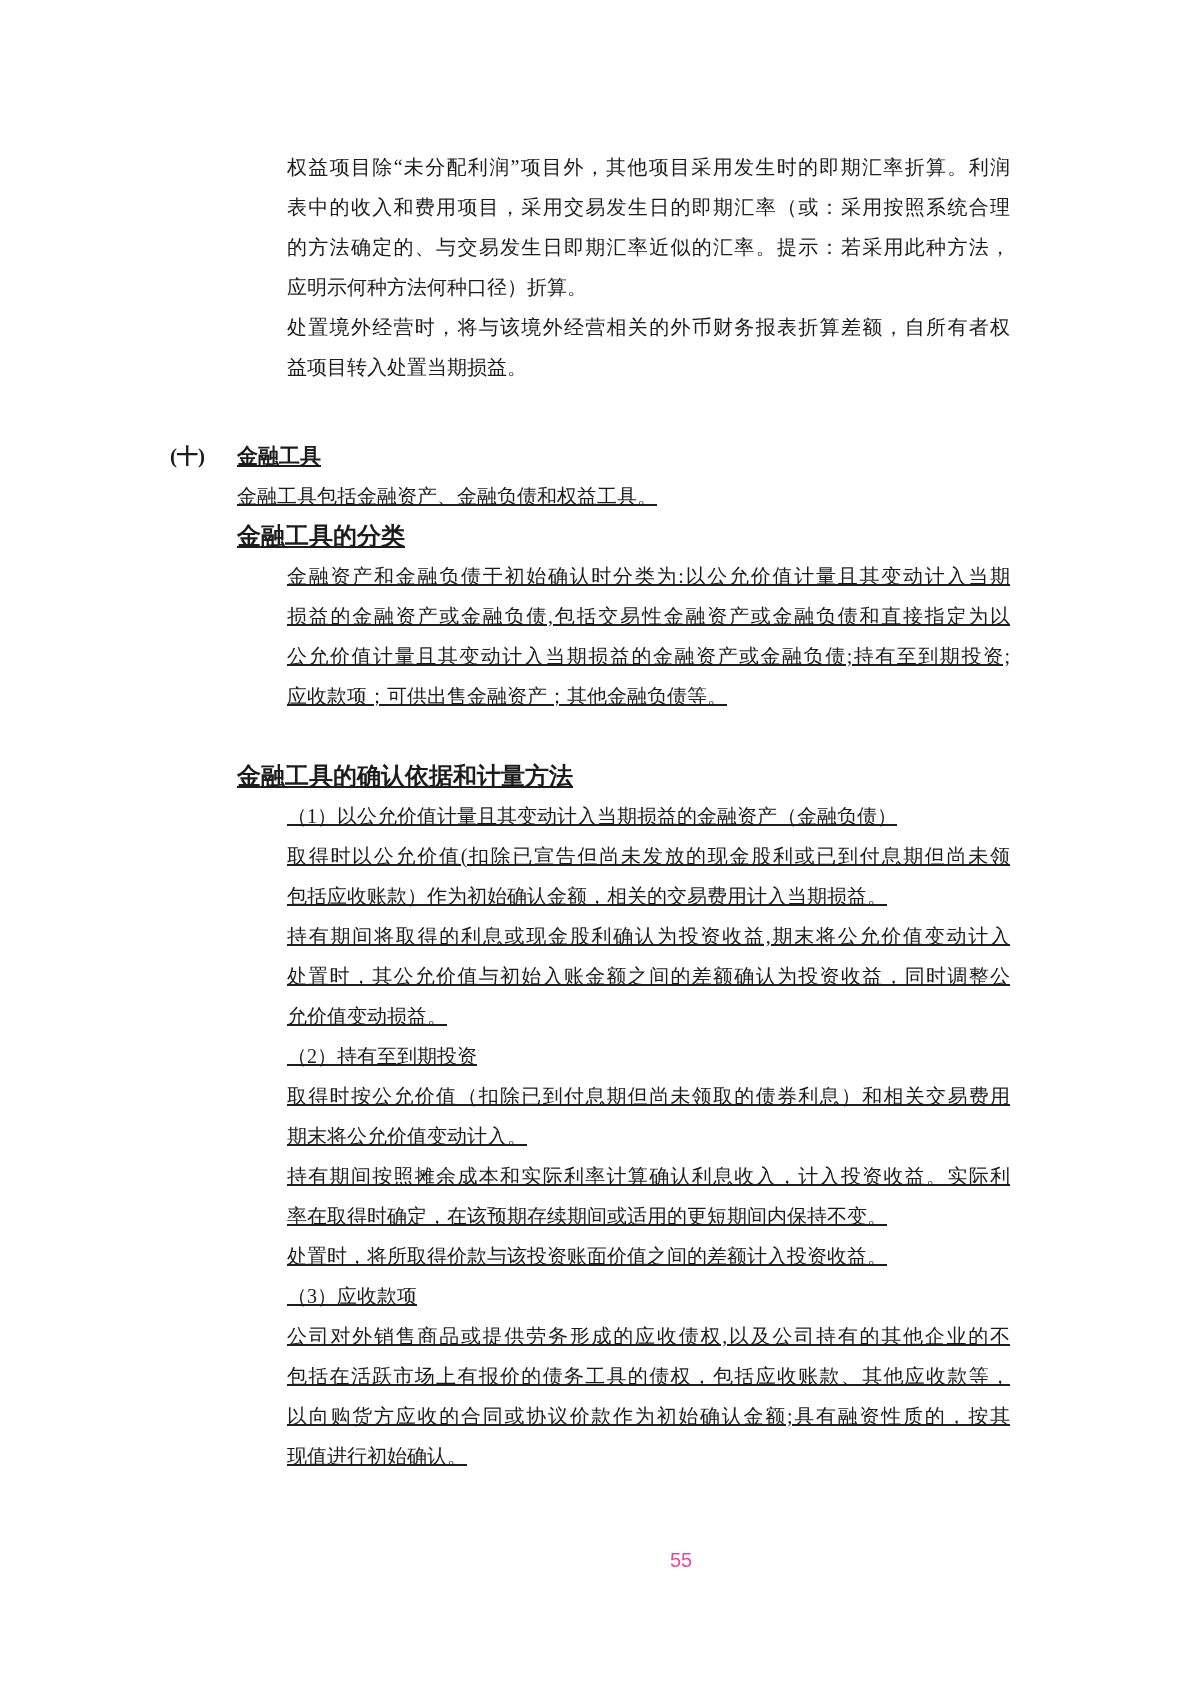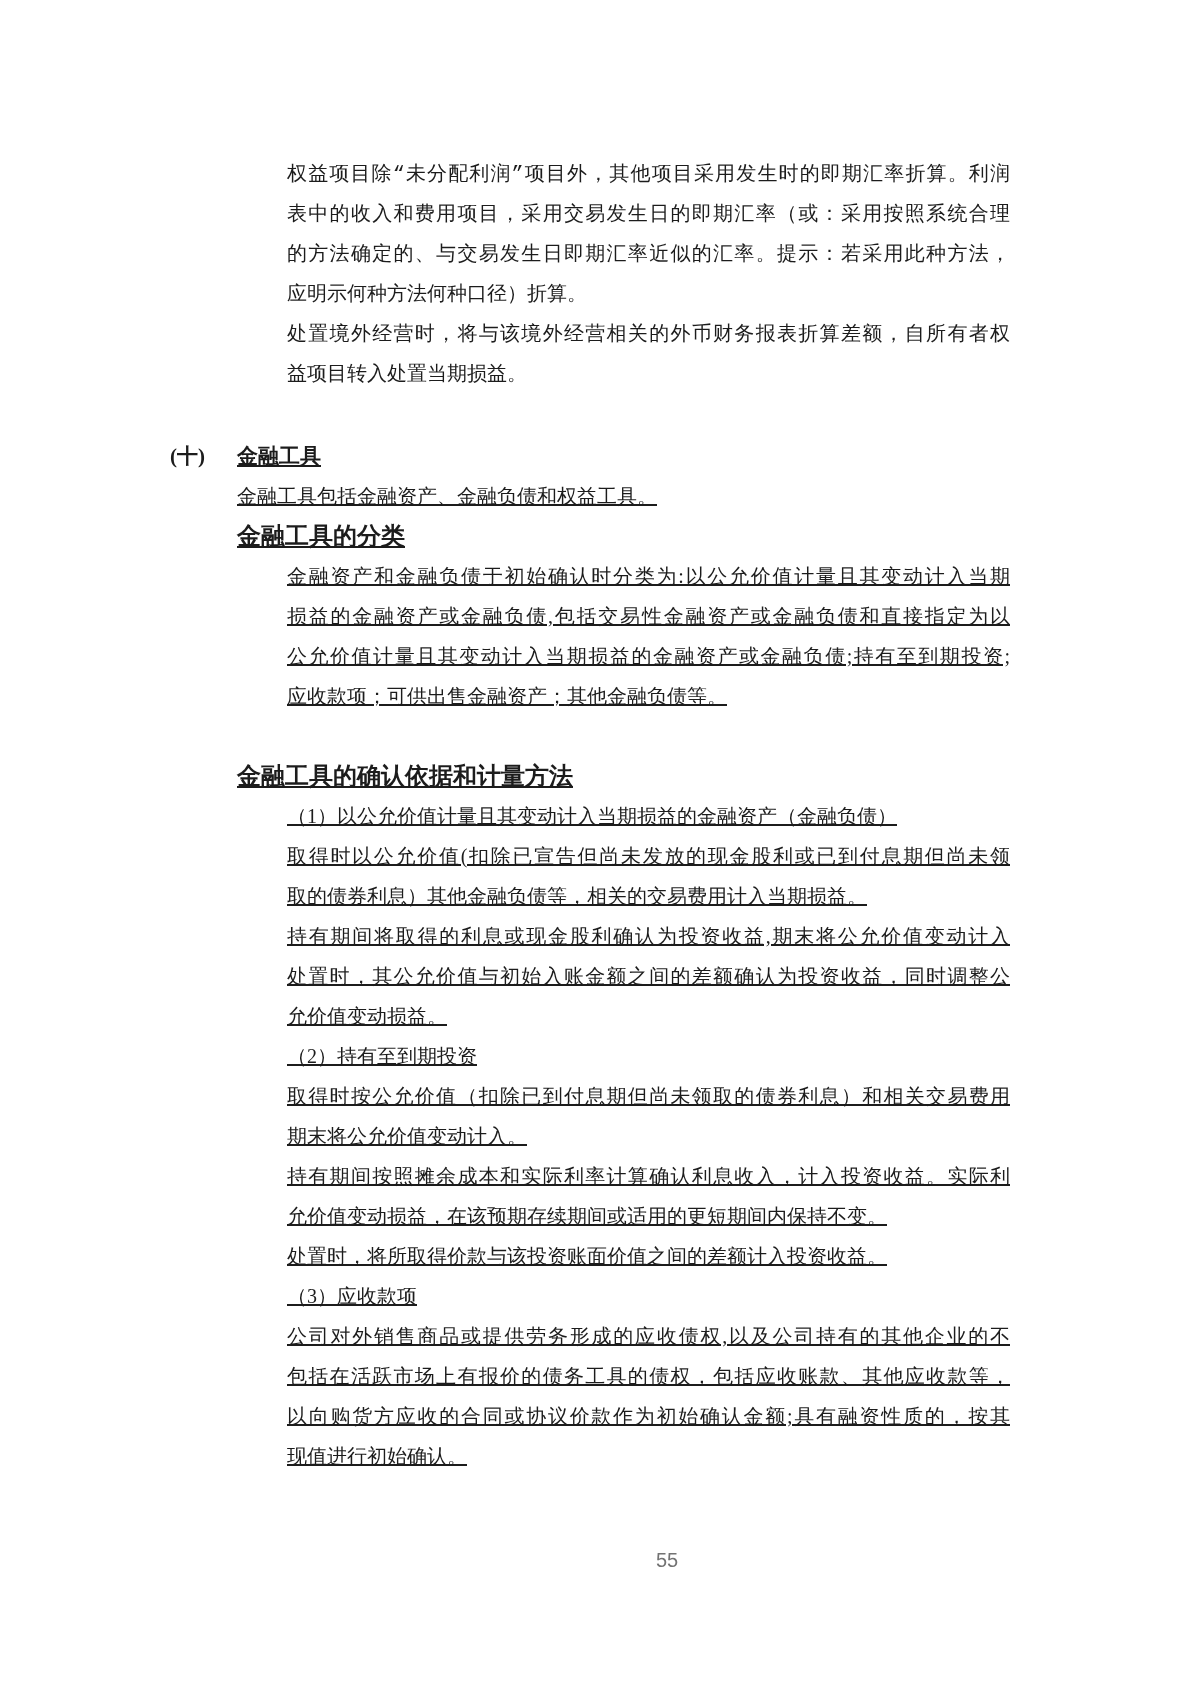--- a/index.html
+++ b/index.html
@@ -10,35 +10,35 @@
     height:1696px;
     margin:0 auto;
     background:#ffffff;
     font-family:"Liberation Serif","DejaVu Serif",serif;
     color:#1c1c1c;
     overflow:hidden;
   }
   .ln{height:40px;line-height:40px;font-size:20px;}
   .j{text-align:justify;text-align-last:justify;}
   .intro-block{
-    position:absolute;left:287px;top:155px;width:723px;font-family:Liberation Mono, monospace;
+    position:absolute;left:287px;top:147px;width:723px;
   }
   .section-block{
     position:absolute;left:170px;top:436px;width:840px;text-decoration:underline;
   }
   .sec-head{height:40px;line-height:40px;font-weight:700;font-size:21px;}
   .sec-num{display:inline-block;width:67px;}
   .lvl1{margin-left:67px;}
   .lvl2{margin-left:117px;width:723px;}
   .bold{font-weight:700;font-size:24px;}
   .spacer{height:40px;}
   .page-number{
-    position:absolute;left:656px;top:1549px;
+    position:absolute;left:670px;top:1549px;
     font-family:"Liberation Sans","DejaVu Sans",sans-serif;
-    font-size:20px;color:#737373;
+    font-size:20px;color:#ec4899;
   }
 </style>
 </head>
 <body>
 
 <div class="page">
 
   <div class="intro-block">
     <div class="ln j">权益项目除“未分配利润”项目外，其他项目采用发生时的即期汇率折算。利润</div>
     <div class="ln j">表中的收入和费用项目，采用交易发生日的即期汇率（或：采用按照系统合理</div>
@@ -62,29 +62,29 @@
     <div class="ln lvl2 j">损益的金融资产或金融负债,包括交易性金融资产或金融负债和直接指定为以</div>
     <div class="ln lvl2 j">公允价值计量且其变动计入当期损益的金融资产或金融负债;持有至到期投资;</div>
     <div class="ln lvl2">应收款项；可供出售金融资产；其他金融负债等。</div>
 
     <div class="spacer"></div>
 
     <div class="ln lvl1 bold">金融工具的确认依据和计量方法</div>
 
     <div class="ln lvl2">（1）以公允价值计量且其变动计入当期损益的金融资产（金融负债）</div>
     <div class="ln lvl2 j">取得时以公允价值(扣除已宣告但尚未发放的现金股利或已到付息期但尚未领</div>
-    <div class="ln lvl2">取的债券利息）其他金融负债等，相关的交易费用计入当期损益。</div>
+    <div class="ln lvl2">包括应收账款）作为初始确认金额，相关的交易费用计入当期损益。</div>
     <div class="ln lvl2 j">持有期间将取得的利息或现金股利确认为投资收益,期末将公允价值变动计入</div>
     <div class="ln lvl2 j">处置时，其公允价值与初始入账金额之间的差额确认为投资收益，同时调整公</div>
     <div class="ln lvl2">允价值变动损益。</div>
     <div class="ln lvl2">（2）持有至到期投资</div>
     <div class="ln lvl2 j">取得时按公允价值（扣除已到付息期但尚未领取的债券利息）和相关交易费用</div>
     <div class="ln lvl2">期末将公允价值变动计入。</div>
     <div class="ln lvl2 j">持有期间按照摊余成本和实际利率计算确认利息收入，计入投资收益。实际利</div>
-    <div class="ln lvl2">允价值变动损益，在该预期存续期间或适用的更短期间内保持不变。</div>
+    <div class="ln lvl2">率在取得时确定，在该预期存续期间或适用的更短期间内保持不变。</div>
     <div class="ln lvl2">处置时，将所取得价款与该投资账面价值之间的差额计入投资收益。</div>
     <div class="ln lvl2">（3）应收款项</div>
     <div class="ln lvl2 j">公司对外销售商品或提供劳务形成的应收债权,以及公司持有的其他企业的不</div>
     <div class="ln lvl2 j">包括在活跃市场上有报价的债务工具的债权，包括应收账款、其他应收款等，</div>
     <div class="ln lvl2 j">以向购货方应收的合同或协议价款作为初始确认金额;具有融资性质的，按其</div>
     <div class="ln lvl2">现值进行初始确认。</div>
   </div>
 
   <div class="page-number">55</div>
 

